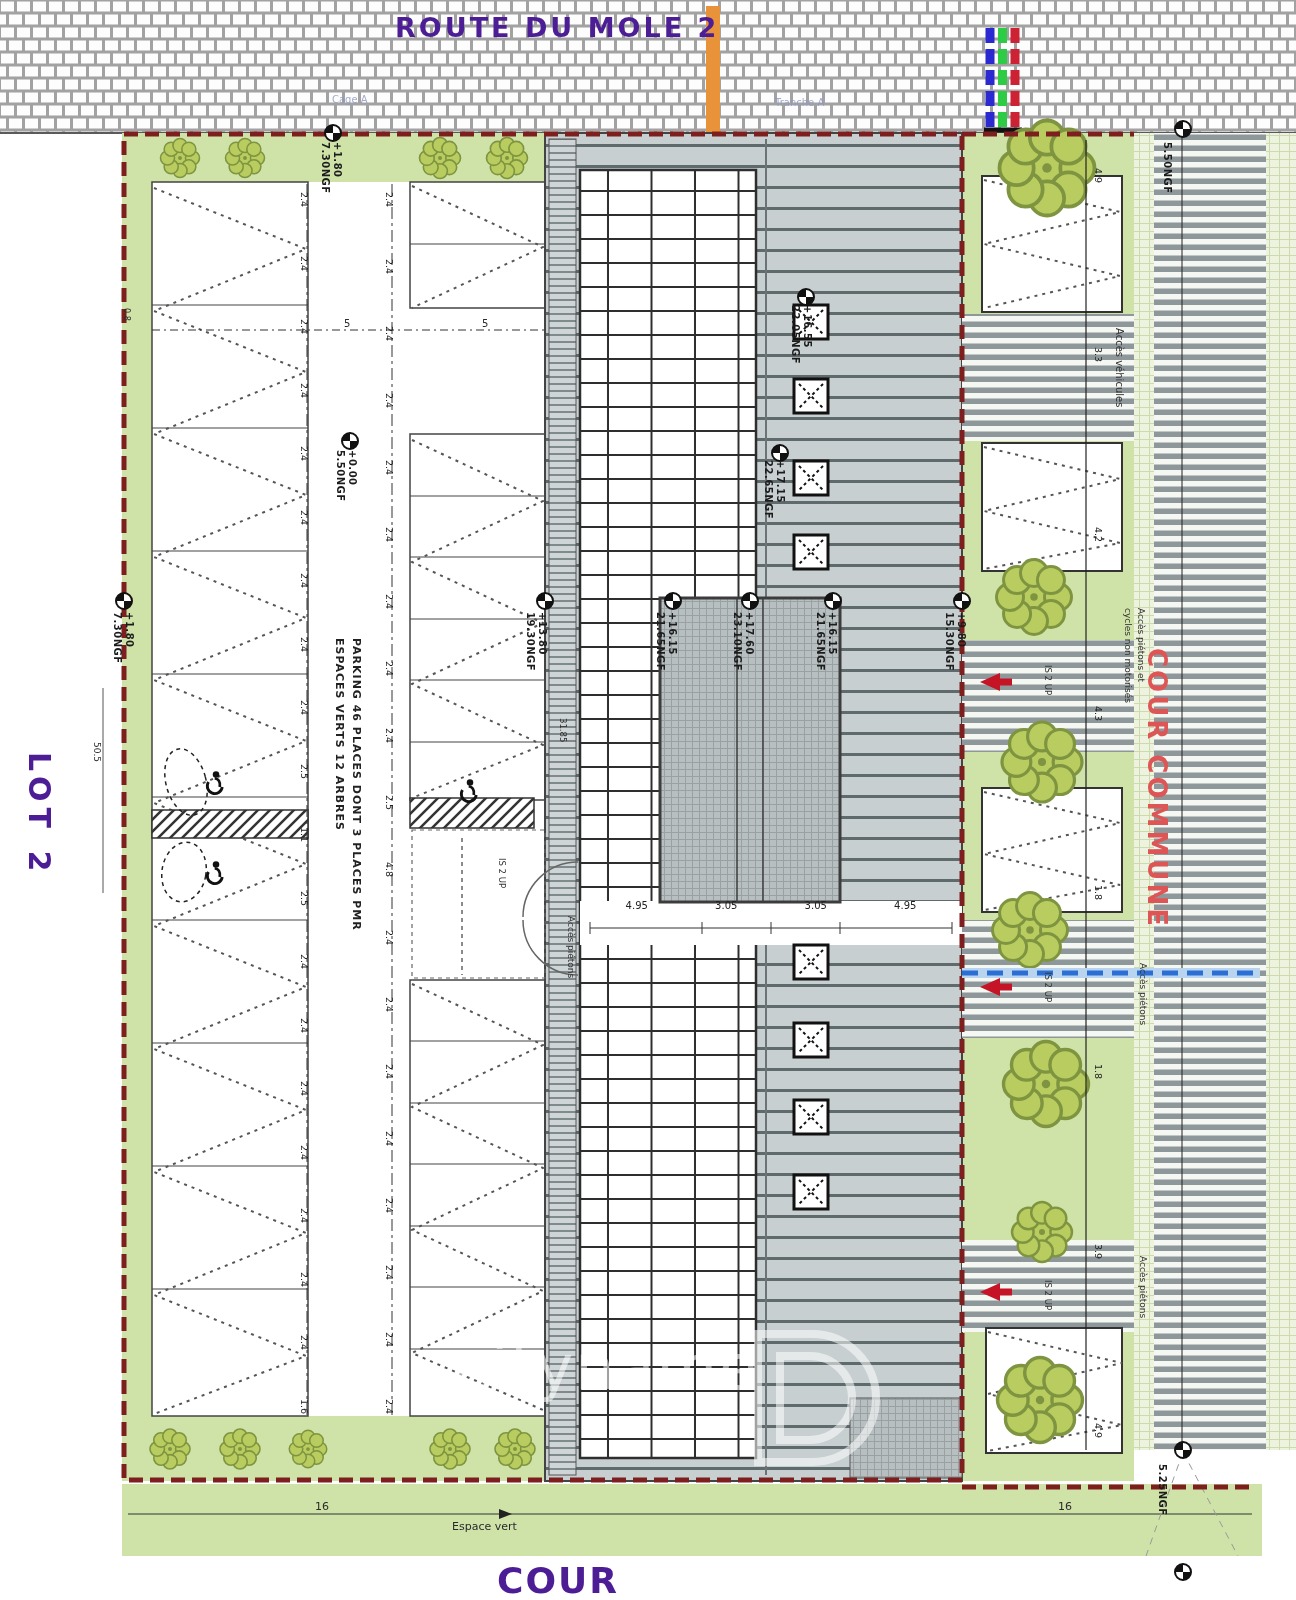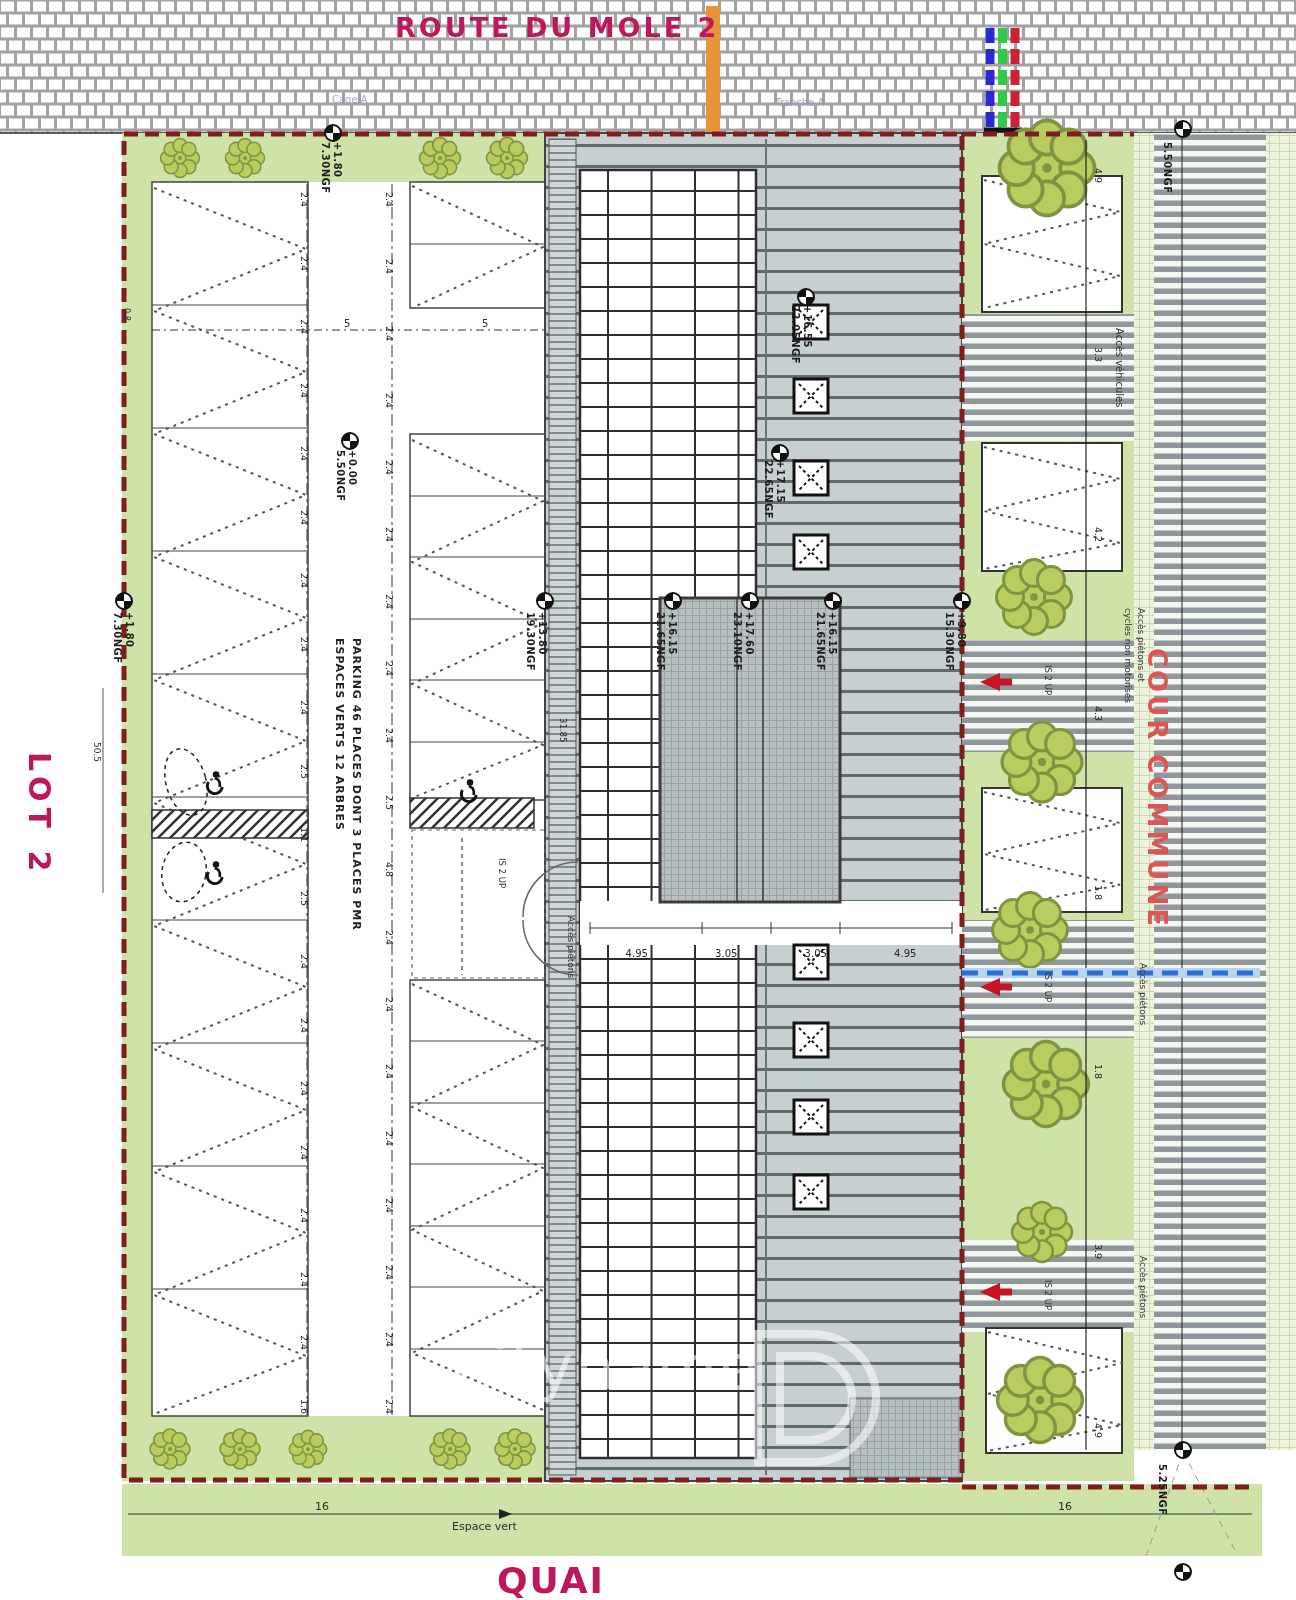--- a/index.html
+++ b/index.html
@@ -1,21 +1,21 @@
 <!DOCTYPE html>
 <html><head>
 <meta charset="utf-8">
 <style>
   html,body{margin:0;padding:0;background:#fff;}
   .canvas{position:relative;width:1296px;height:1600px;background:#ffffff;overflow:hidden;
           font-family:"DejaVu Sans",sans-serif;}
   svg.drawing{position:absolute;left:0;top:0;}
   .lbl{position:absolute;color:#2b2b2b;white-space:nowrap;}
   .vtext{writing-mode:vertical-rl;text-orientation:mixed;}
-  .red{color:#be185d;font-weight:bold;}
+  .red{color:#4c1d95;font-weight:bold;}
   .faint{color:#8d97c0;opacity:.8;font-size:10px;}
   .marker{position:absolute;writing-mode:vertical-rl;text-orientation:mixed;
           font-size:10px;font-weight:600;color:#1c1c1c;line-height:1.25;letter-spacing:.5px;}
   .marker span{display:block;}
   .chain{position:absolute;display:flex;flex-direction:column;justify-content:space-between;
          align-items:center;font-size:9.5px;color:#222;}
   .chain span{writing-mode:vertical-rl;text-orientation:mixed;}
   .hrow{position:absolute;display:flex;justify-content:space-around;font-size:10px;color:#222;}
   .acc{font-size:9px;color:#333;}
   .watermark-text{position:absolute;left:455px;top:1331px;font-size:62px;letter-spacing:2px;
@@ -275,21 +275,21 @@
     <path d="M780 1356 H810 A42 42 0 0 1 810 1440 H780 Z"></path>
   </g>
 </svg>
 
 <div class="lbl red" style="left:395px;top:12px;font-size:27px;letter-spacing:3px;">ROUTE DU MOLE 2</div>
 <div class="lbl faint" style="left:300px;top:94px;margin-left:32px;">Cage A</div>
 <div class="lbl faint" style="left:775px;top:97px;">Tranche A</div>
 
 <div class="lbl red vtext" style="left:22px;top:752px;font-size:30px;letter-spacing:6px;">LOT 2</div>
 <div class="lbl red vtext" style="left:1142px;top:648px;font-size:26px;letter-spacing:3px;color:#d55;">COUR COMMUNE</div>
-<div class="lbl red" style="left:497px;top:1560px;font-size:36px;letter-spacing:2px;">QUAI</div>
+<div class="lbl red" style="left:497px;top:1560px;font-size:36px;letter-spacing:2px;">COUR</div>
 <div class="lbl" style="left:452px;top:1520px;font-size:11px;">Espace vert</div>
 
 <div class="lbl vtext" style="left:330px;top:638px;font-size:11px;font-weight:600;letter-spacing:1px;color:#222;line-height:1.6;">
   <span style="display:block;">PARKING 46 PLACES DONT 3 PLACES PMR</span>
   <span style="display:block;">ESPACES VERTS 12 ARBRES</span>
 </div>
 
 <div class="marker" style="left:318px;top:142px;">
   <span>+1.80</span>
       <span>7.30NGF</span>
@@ -396,21 +396,21 @@
 <div class="chain" style="left:1089px;top:168px;height:1270px;width:18px;">
       <span>4.9</span>
       <span>3.3</span>
       <span>4.2</span>
       <span>4.3</span>
       <span>1.8</span>
       <span>1.8</span>
       <span>3.9</span>
       <span>4.9</span>
     </div>
-<div class="hrow" style="left:592px;top:948px;width:358px;">
+<div class="hrow" style="left:592px;top:900px;width:358px;">
       <span>4.95</span>
       <span>3.05</span>
       <span>3.05</span>
       <span>4.95</span>
     </div>
 
 <div class="lbl" style="left:344px;top:318px;font-size:10px;">5</div>
 <div class="lbl" style="left:482px;top:318px;font-size:10px;">5</div>
 <div class="lbl vtext" style="left:92px;top:742px;font-size:9px;">50.5</div>
 <div class="lbl vtext" style="left:122px;top:308px;font-size:8px;">0.8</div>

